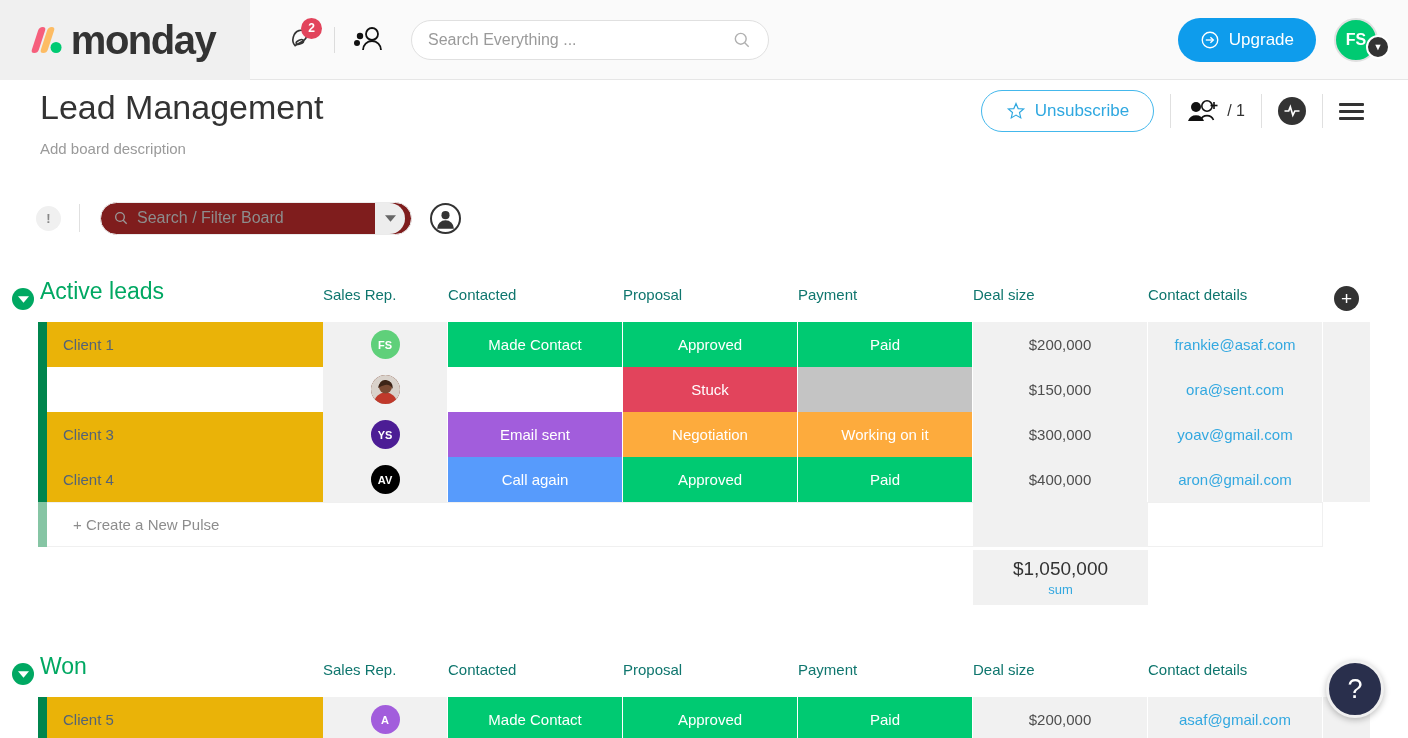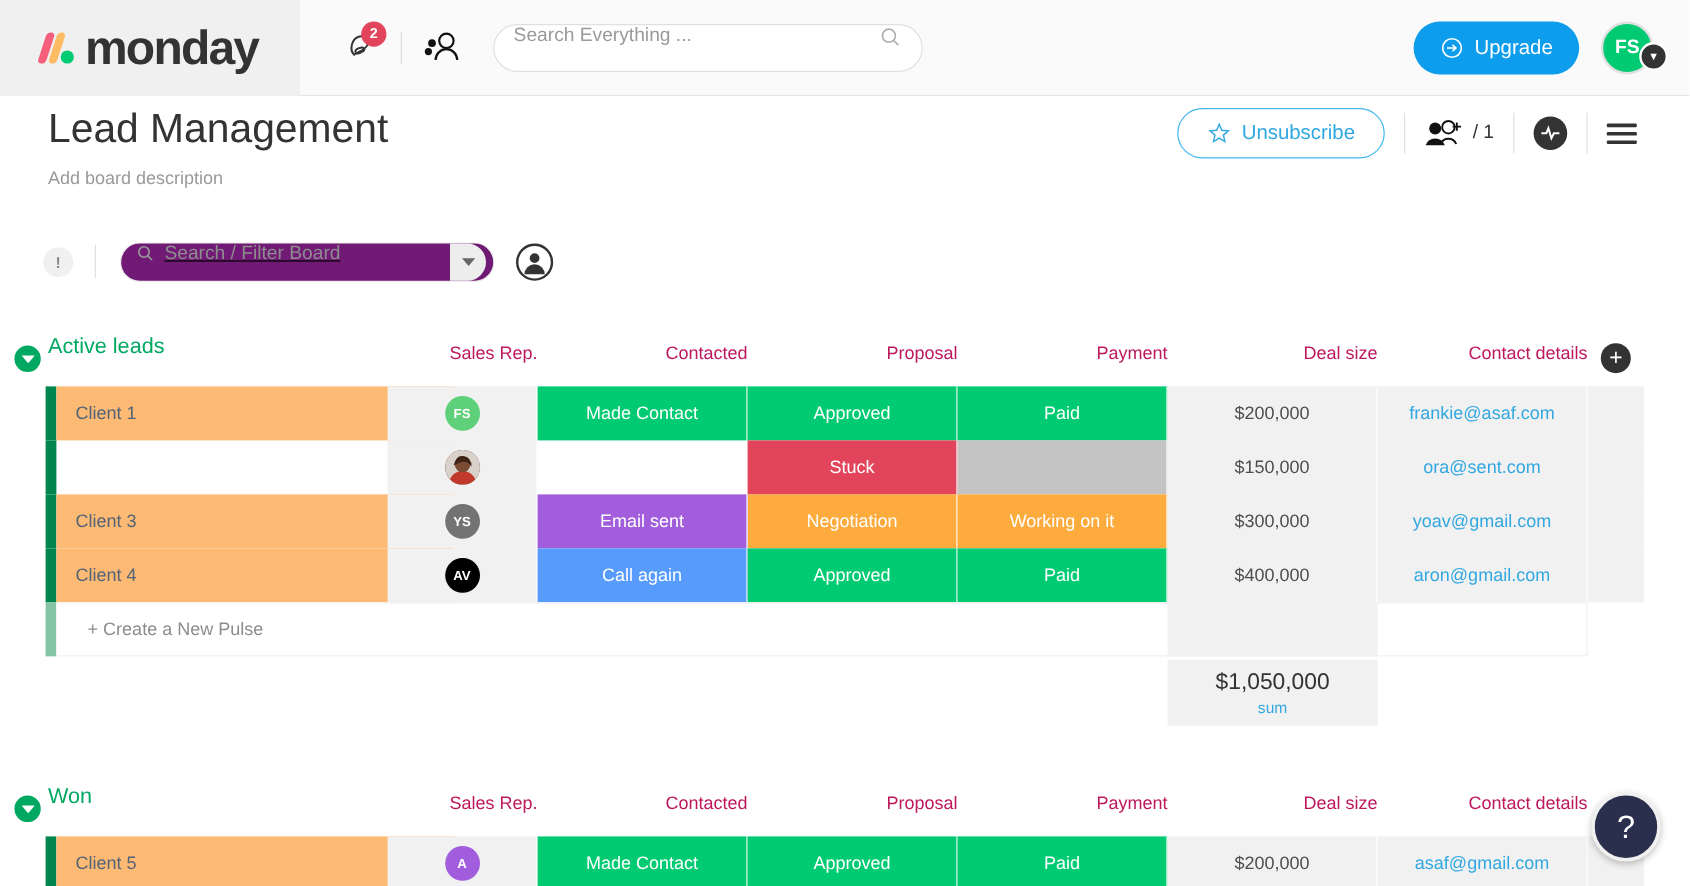--- a/index.html
+++ b/index.html
@@ -44,21 +44,21 @@
     display: flex; align-items: center; justify-content: center;
   }
   .divider-v { width: 1px; height: 26px; background: #dcdcdc; margin: 0 10px; }
   .people-icon { width: 44px; height: 44px; display:flex; align-items:center; justify-content:center; }
 
   .search-everything {
     margin-left: 22px;
     width: 358px; height: 40px;
     border: 1px solid #e0e0e0; border-radius: 20px;
     background: #ffffff;
-    display: flex; align-items: flex-start;
+    display: flex; align-items: center;
     padding: 0 16px;
   }
   .search-everything .txt {
     flex: 1; font-size: 16px; color: #9a9a9a;
   }
 
   .top-right {
     position: absolute; right: 18px; top: 0; height: 80px;
     display: flex; align-items: center; gap: 0;
   }
@@ -122,23 +122,23 @@
   .info-circle {
     margin-left: 36px;
     width: 25px; height: 25px; border-radius: 50%;
     background: #f0f0f0; display:flex; align-items:center; justify-content:center;
     color: #888; font-size: 13px; font-weight: bold;
   }
   .fb-div { width: 1px; height: 28px; background: #e0e0e0; margin-left: 18px; }
   .filter-search {
     margin-left: 20px;
     width: 312px; height: 33px;
-    background: #701a75; border: 1px solid #ebebeb;
+    background: #7f1d1d; border: 1px solid #ebebeb;
     border-radius: 17px;
-    display: flex; padding: 0 6px 0 12px; text-decoration: underline;
+    display: flex; align-items: center; padding: 0 6px 0 12px;
   }
   .filter-search .txt { flex: 1; font-size: 16px; color: #8d8d8d; margin-left: 8px; }
   .fs-caret {
     width: 30px; height: 31px; border-radius: 0 16px 16px 0;
     background: #ededed; display:flex; align-items:center; justify-content:center;
   }
   .person-filter {
     margin-left: 18px; width: 31px; height: 31px; border-radius: 50%;
     background: #ffffff; border: 2px solid #333;
     display:flex; align-items:center; justify-content:center; overflow: hidden;
@@ -148,40 +148,40 @@
   .group { position: absolute; left: 0; width: 1408px; }
   .group-header { position: relative; height: 44px; }
   .group-collapse {
     position: absolute; left: 12px; top: 10px;
     width: 22px; height: 22px; border-radius: 50%;
     background: #00a862; display:flex; align-items:center; justify-content:center;
     cursor: pointer;
   }
   .group-title {
     position: absolute; left: 40px; top: 0px;
-    font-size: 18px; color: #00a862;
+    font-size: 23px; color: #00a862;
   }
   .col-head {
     position: absolute; top: 8px;
-    font-size: 15px; color: #be185d; text-align: right;
+    font-size: 15px; color: #0f766e; text-align: left;
   }
   .add-col {
     position: absolute; top: 8px; left: 1334px;
     width: 25px; height: 25px; border-radius: 50%;
     background: #333333; color: #fff;
     display:flex; align-items:center; justify-content:center;
     font-size: 19px; line-height: 1; cursor: pointer;
   }
 
   .row { position: relative; height: 45px; border-bottom: 1px solid #ffffff; }
   .row-bar { position: absolute; left: 38px; top: 0; width: 9px; height: 45px; background: #00854d; }
   .cell { position: absolute; top: 0; height: 45px; display: flex; align-items: center; justify-content: center; }
   .cell-name {
     left: 47px; width: 332px;
-    background: #fdba74; border-right: 1px solid #ffffff;
+    background: #eab308; border-right: 1px solid #ffffff;
     justify-content: flex-start !important; padding-left: 16px;
     font-size: 15px; color: #546376;
   }
   .cell-rep {
     left: 323px; width: 125px;
     background: #f1f1f1; border-right: 1px solid #ffffff;
   }
   .cell-status { width: 175px; color: #ffffff; font-size: 15px; border-right: 1px solid #ffffff; }
   .st-contacted { left: 448px; }
   .st-proposal  { left: 623px; }
@@ -424,21 +424,21 @@
         <div class="cell cell-status st-proposal" style="background:#e2445c">Stuck</div>
         <div class="cell cell-status st-payment" style="background:#c4c4c4"></div>
         <div class="cell cell-deal">$150,000</div>
         <div class="cell cell-contact">ora@sent.com</div>
         <div class="cell cell-extra"></div>
       </div>
       <div class="row">
         <span class="row-bar" style="background:#00854d"></span>
         <div class="cell cell-name">Client 3</div>
         <div class="cell cell-rep">
-          <span class="avatar-c" style="background:#737373">
+          <span class="avatar-c" style="background:#4c1d95">
             <span>YS</span>
           </span>
         </div>
         <div class="cell cell-status st-proposal" style="background:#fdab3d">Negotiation</div>
         <div class="cell cell-status st-contacted" style="background:#a25ddc">Email sent</div>
         <div class="cell cell-status st-payment" style="background:#fdab3d">Working on it</div>
         <div class="cell cell-deal">$300,000</div>
         <div class="cell cell-contact">yoav@gmail.com</div>
         <div class="cell cell-extra"></div>
       </div>

